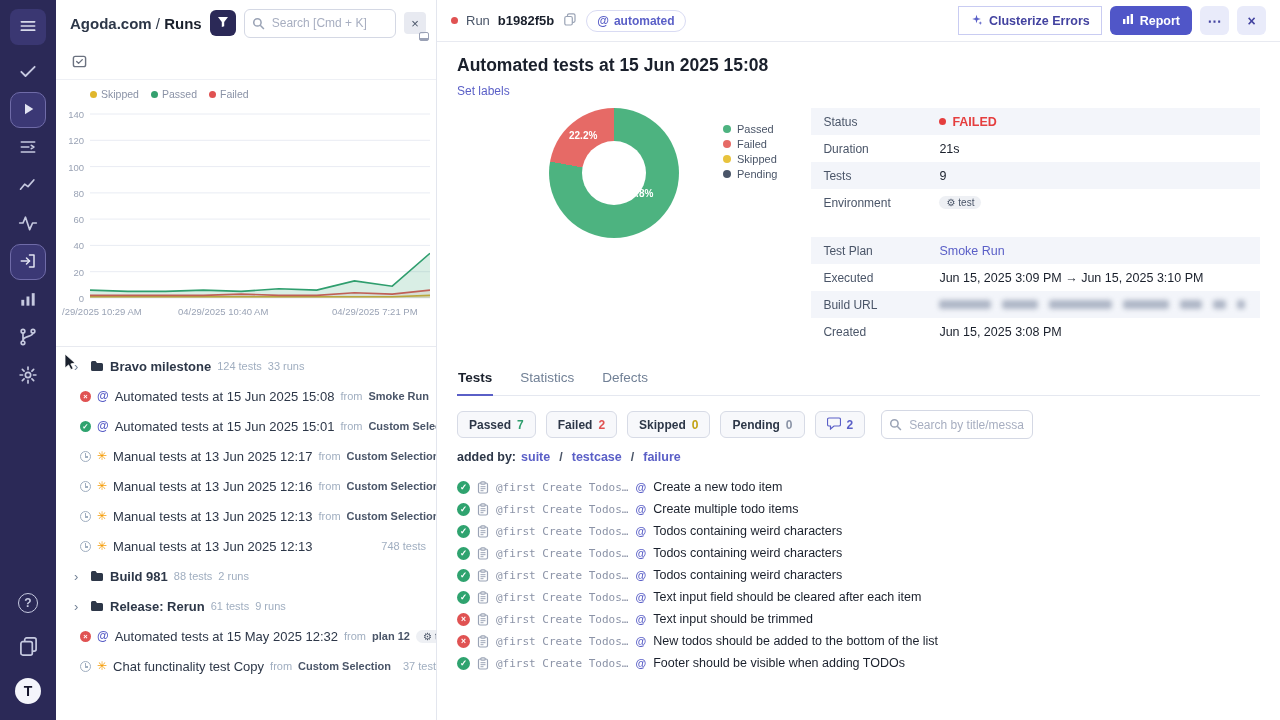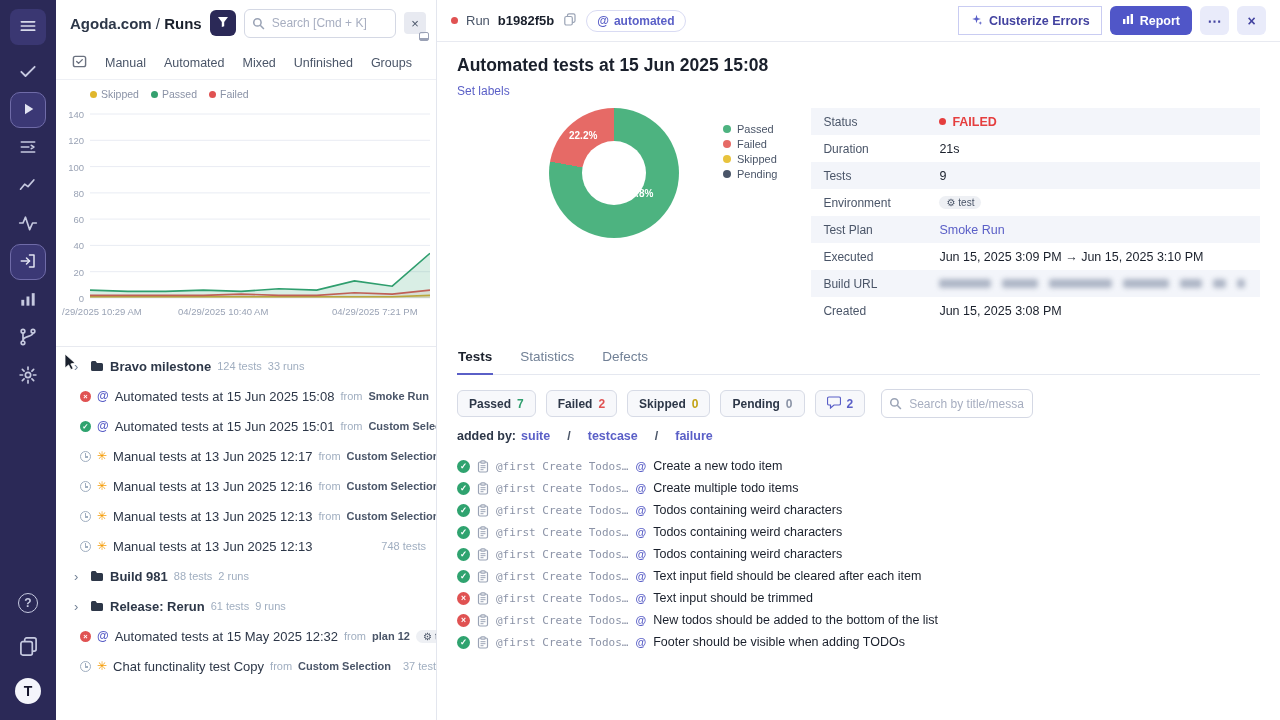--- a/index.html
+++ b/index.html
@@ -86,21 +86,21 @@
   .donut-hole{position:absolute;left:33px;top:33px;width:64px;height:64px;background:#fff;border-radius:50%}
   .donut-label{position:absolute;color:#fff;font-size:10px;font-weight:700;z-index:2}
   .lbl-fail{left:20px;top:22px}
   .lbl-pass{left:76px;top:80px}
   .donut-legend{margin-left:44px;padding-top:12px;flex-shrink:0}
   .dl-item{display:flex;align-items:center;gap:6px;font-size:11px;color:#4a5568;margin:3px 0;white-space:nowrap}
   .dl-dot{width:8px;height:8px;border-radius:50%}
   .details{flex:1;margin-left:34px;min-width:0}
   .dt-row{display:flex;align-items:center;min-height:27px;font-size:12px}
   .dt-row:nth-child(odd){background:#f3f5fa}
-  .group-break{margin-top:0}
+  .group-break{margin-top:21px}
   .dt-label{width:128px;padding-left:12px;color:#4a5568;flex-shrink:0}
   .dt-value{color:#1a202c;font-size:12.5px;display:flex;align-items:center;gap:6px;padding-right:10px;min-width:0}
   .dt-link{color:#5a5fc7;cursor:pointer}
   .blur-blob{display:inline-block;height:9px;background:#aeb6c6;border-radius:3px;margin-right:5px;filter:blur(2.5px)}
 
   .detail-tabs{display:flex;gap:26px;border-bottom:1px solid #e5e8f0;margin-top:16px}
   .dtab{font-size:13.5px;color:#718096;padding:9px 1px;cursor:pointer;border-bottom:2px solid transparent;margin-bottom:-1px}
   .dtab.active{color:#1a202c;font-weight:700;border-bottom-color:#5a5fc7}
   .filters-row{display:flex;align-items:center;gap:10px;margin:14px 0 11px}
   .chip{display:flex;align-items:center;gap:6px;height:27px;padding:0 11px;border:1px solid #d7dbe6;border-radius:6px;background:#f7f8fb;font-size:12px;font-weight:600;color:#2d3748;cursor:pointer;font-family:"Liberation Sans",sans-serif}
@@ -221,27 +221,20 @@
       </span>
       <button class="panel-close">×</button>
     </div>
     <span class="pin-icon"></span>
 
     <div class="panel-tabs">
       <span><svg width="15" height="15" viewBox="0 0 16 16" fill="none" stroke="#6b7280" stroke-width="1.5">
             <rect x="1.5" y="2.5" width="13" height="11" rx="2"></rect>
             <path d="M5 8l2 2 4-4" stroke-linecap="round" stroke-linejoin="round"></path>
           </svg></span>
-      <span id="panel-tabs-items" style="display:flex;gap:18px">
-          <span class="ptab">Manual</span>
-          <span class="ptab">Automated</span>
-          <span class="ptab">Mixed</span>
-          <span class="ptab">Unfinished</span>
-          <span class="ptab">Groups</span>
-        </span>
     </div>
 
     <div class="panel-legend" id="panel-legend">
         <span class="lg-item">
           <span class="lg-dot" style="background: rgb(224, 182, 44);"></span>
           <span>Skipped</span>
         </span>
         <span class="lg-item">
           <span class="lg-dot" style="background: rgb(52, 160, 110);"></span>
           <span>Passed</span>
@@ -548,21 +541,21 @@
           <span class="mag"><svg width="13" height="13" viewBox="0 0 12 12">
                 <circle cx="5" cy="5" r="3.4" fill="none" stroke="#9aa3b5" stroke-width="1.4"></circle>
                 <path d="M7.6 7.6L11 11" stroke="#9aa3b5" stroke-width="1.4"></path>
               </svg></span>
           <input placeholder="Search by title/message" style="">
         </span>
       </div>
 
       <div class="sort-row">
         <span>added by:</span>
-        <span id="sort-links" style="display:flex;gap:17px">
+        <span id="sort-links" style="display:flex;gap:9px">
             <span class="sort-link">suite</span>
             <span class="sort-slash">/</span>
             <span class="sort-link">testcase</span>
             <span class="sort-slash">/</span>
             <span class="sort-link">failure</span>
           </span>
       </div>
 
       <div id="tests-list">
           <div class="trow">

